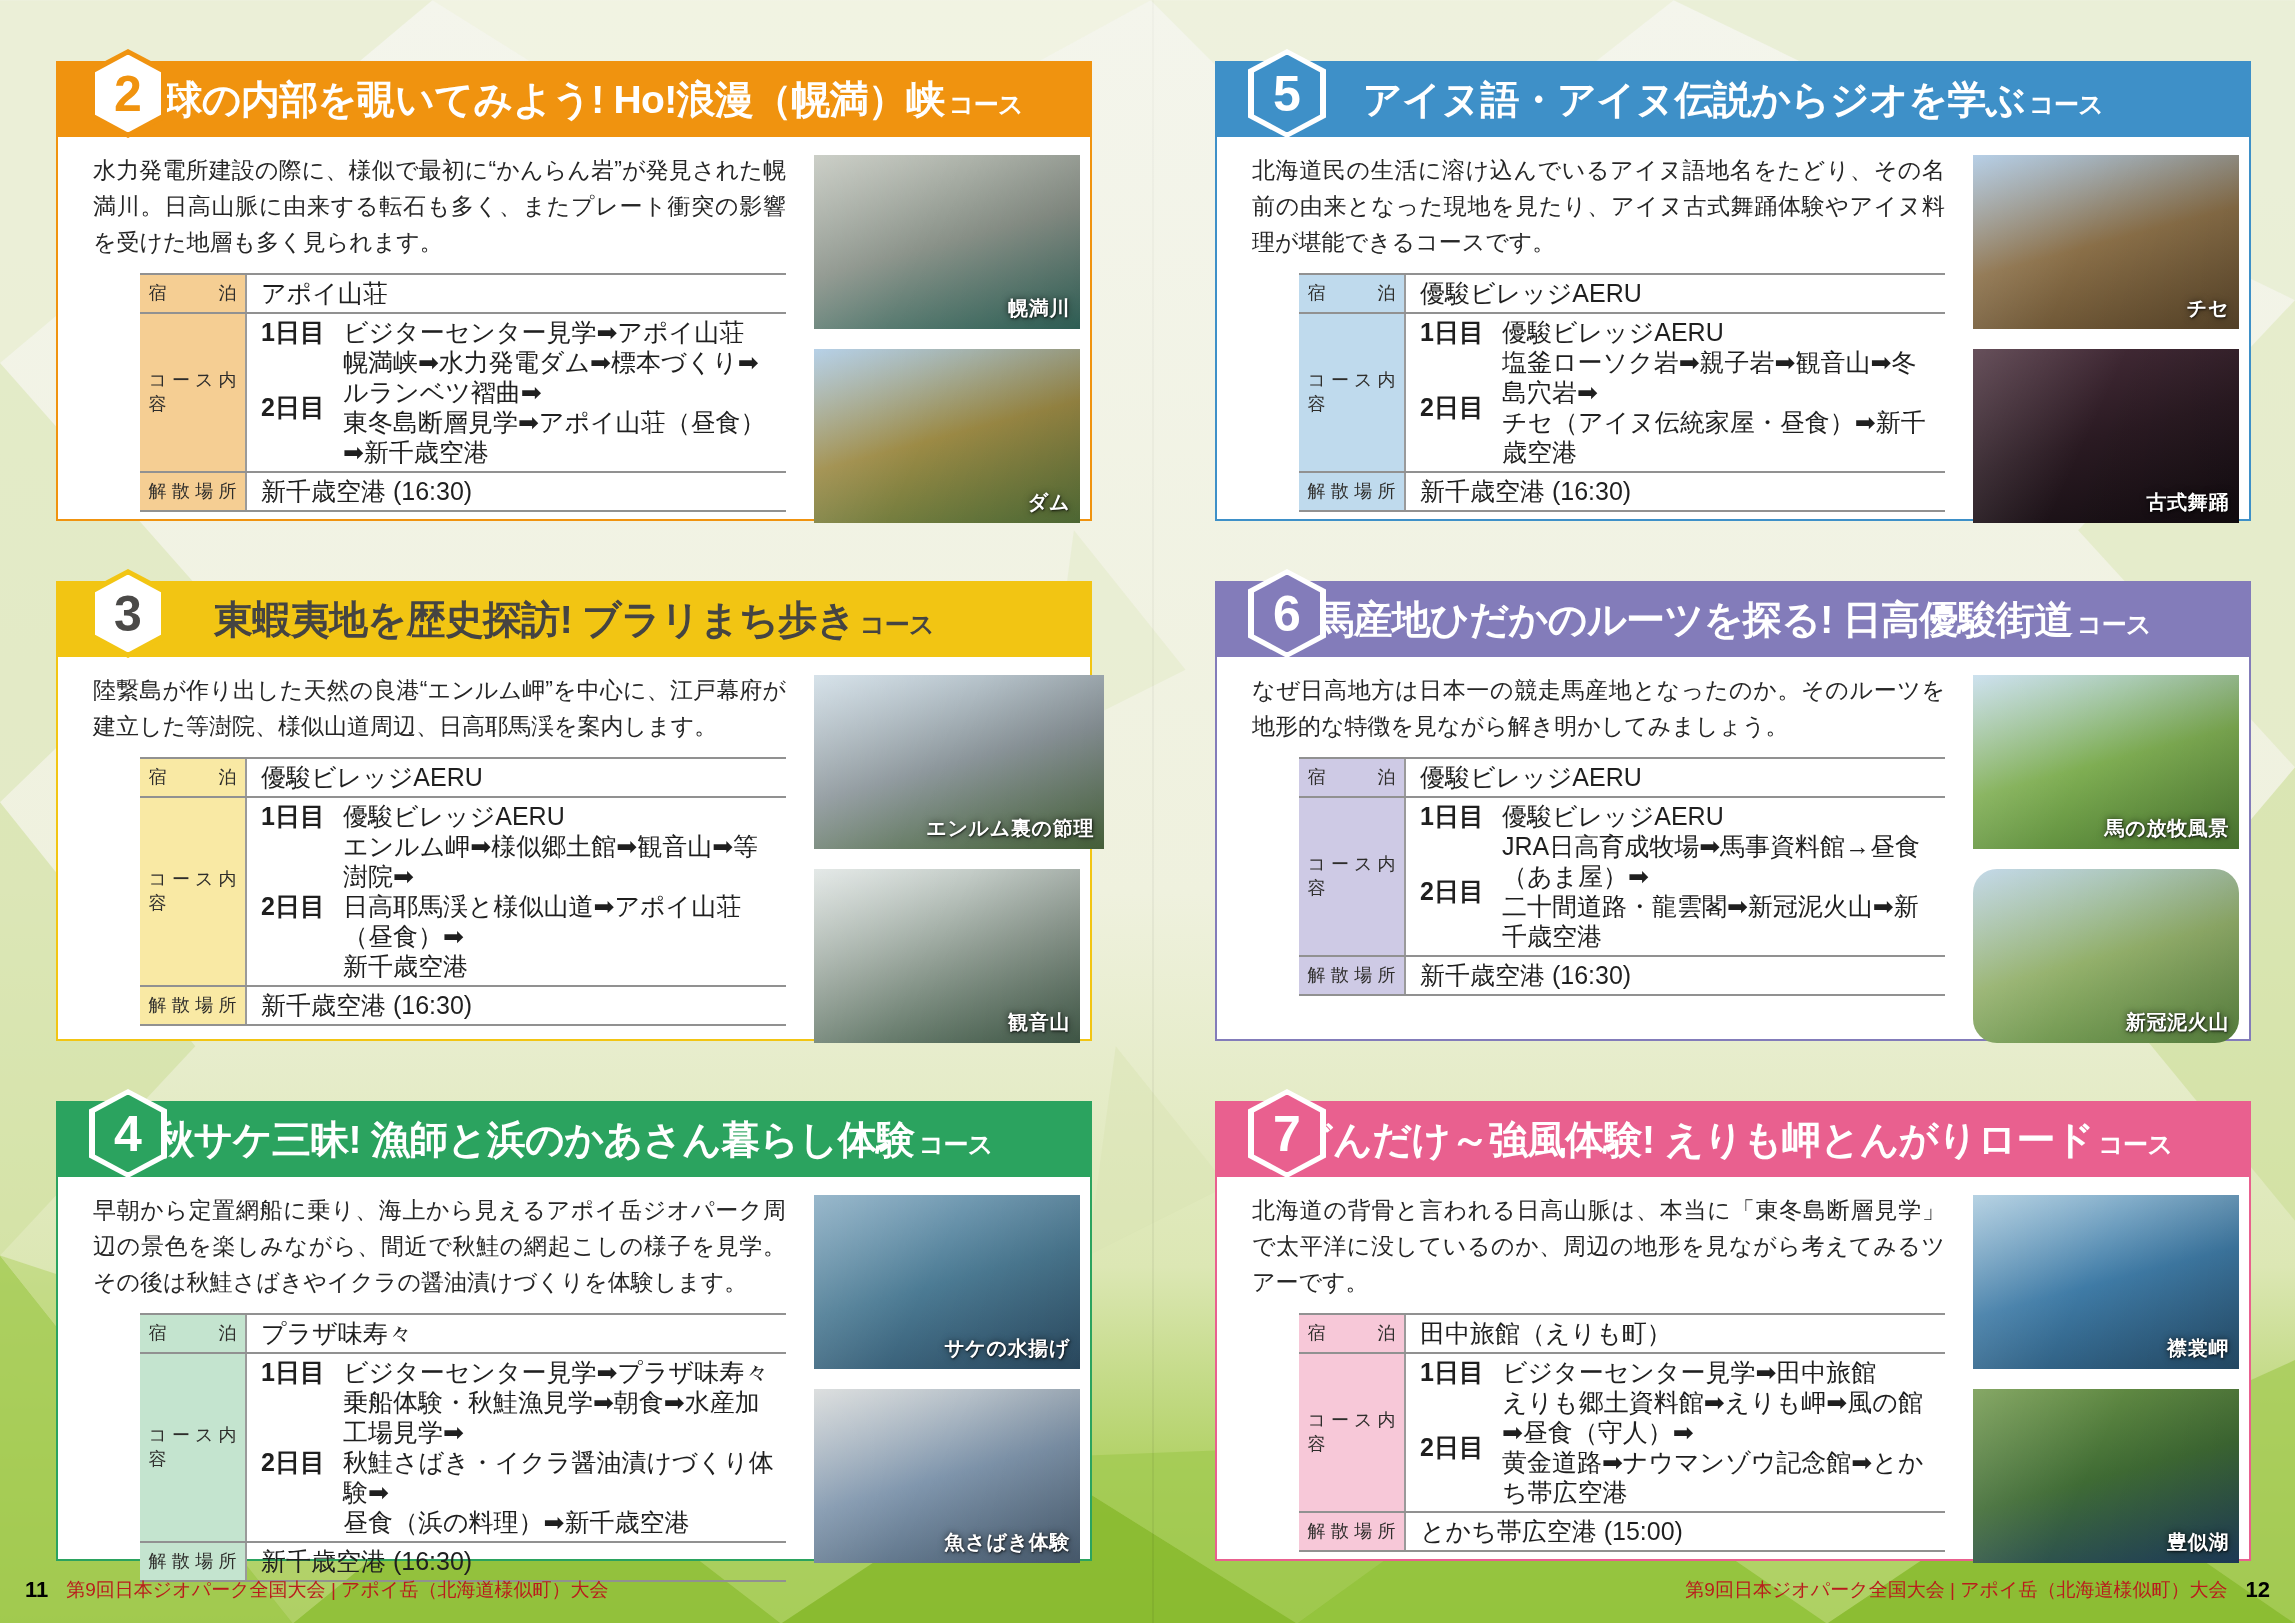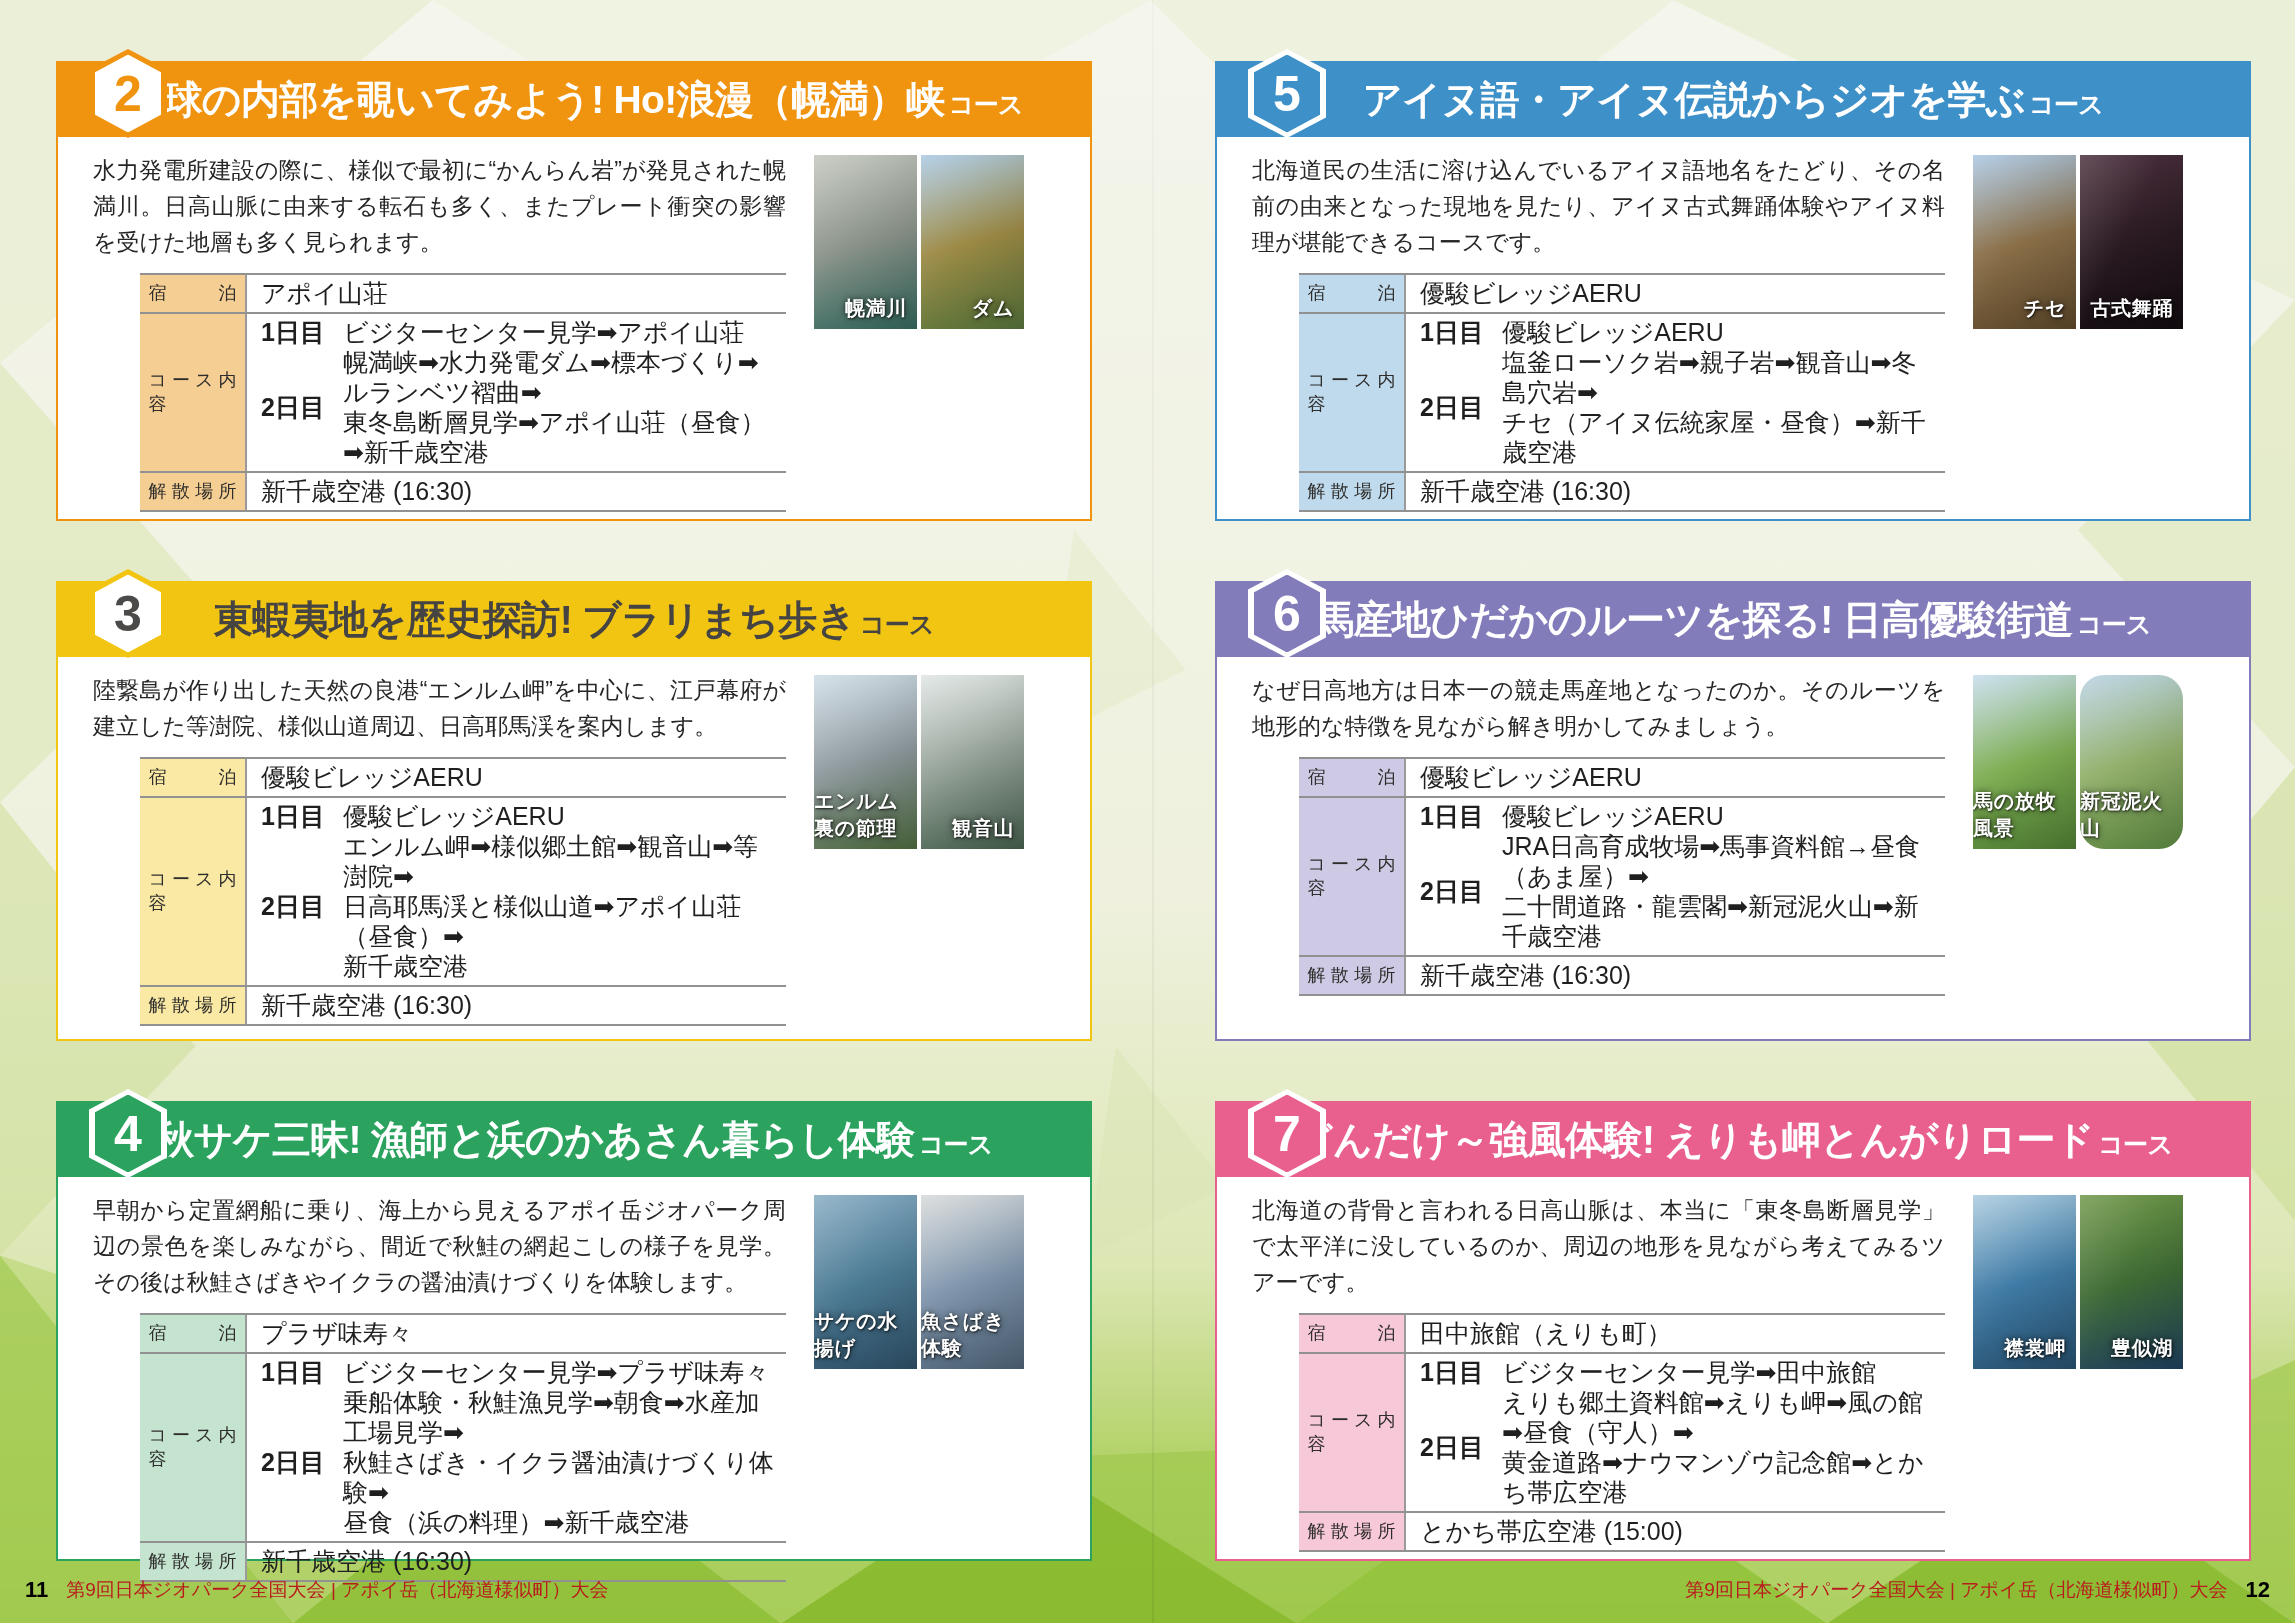--- a/index.html
+++ b/index.html
@@ -67,21 +67,21 @@
     font-size:18px;color:#2e2d2b;
     text-align:justify;text-align-last:justify;
   }
   .vcol{border-left:2.1px solid #9a9a9a;padding:3.5px 4.2px 3.5px 14px;
     font-size:25px;line-height:30px;color:#1f1f1f;}
   .day{display:flex;gap:18px;align-items:center;}
   .day-label{font-weight:700;flex:0 0 auto;}
   .route{white-space:pre-line;}
 
   
-  .photos{width:210px;flex:0 0 auto;display:flex;gap:4px;padding-top:9.8px;}
+  .photos{width:210px;flex:0 0 auto;display:flex;flex-direction:column;gap:20px;padding-top:9.8px;}
   .photo{
     margin:0;position:relative;width:266px;height:174px;overflow:hidden;
     background:#9aa89a;
   }
   .photo::before{
     content:"";position:absolute;inset:0;
     background:linear-gradient(115deg,rgba(255,255,255,0.16) 0%,rgba(255,255,255,0) 45%,rgba(0,0,0,0.12) 100%);
   }
   .photo figcaption{
     position:absolute;right:9.8px;bottom:7px;
@@ -230,21 +230,21 @@
         </div>
         <div class="irow">
           <div class="ilabel">
               <span>解散場所</span>
             </div>
           <div class="vcol">新千歳空港 (16:30)</div>
         </div>
       </div>
     </div>
     <div class="photos">
-      <figure class="photo" style="background: linear-gradient(165deg, rgb(207, 221, 230), rgb(141, 151, 156), rgb(77, 107, 63));">
+      <figure class="photo" style="background: linear-gradient(165deg, rgb(207, 221, 230), rgb(141, 151, 156), rgb(77, 107, 63)); padding-left: 24px;">
         <figcaption>エンルム裏の節理</figcaption>
       </figure>
       <figure class="photo" style="background: linear-gradient(165deg, rgb(223, 229, 227), rgb(147, 160, 150), rgb(70, 96, 77));">
         <figcaption>観音山</figcaption>
       </figure>
     </div>
   </div>
 </section>
 
 <section class="card c2" style="--main: #2ba35f; --tint: #c4e4cf; --title: #ffffff; --bfill: #2ba35f; --bborder: #ffffff; --bnum: #ffffff;">

